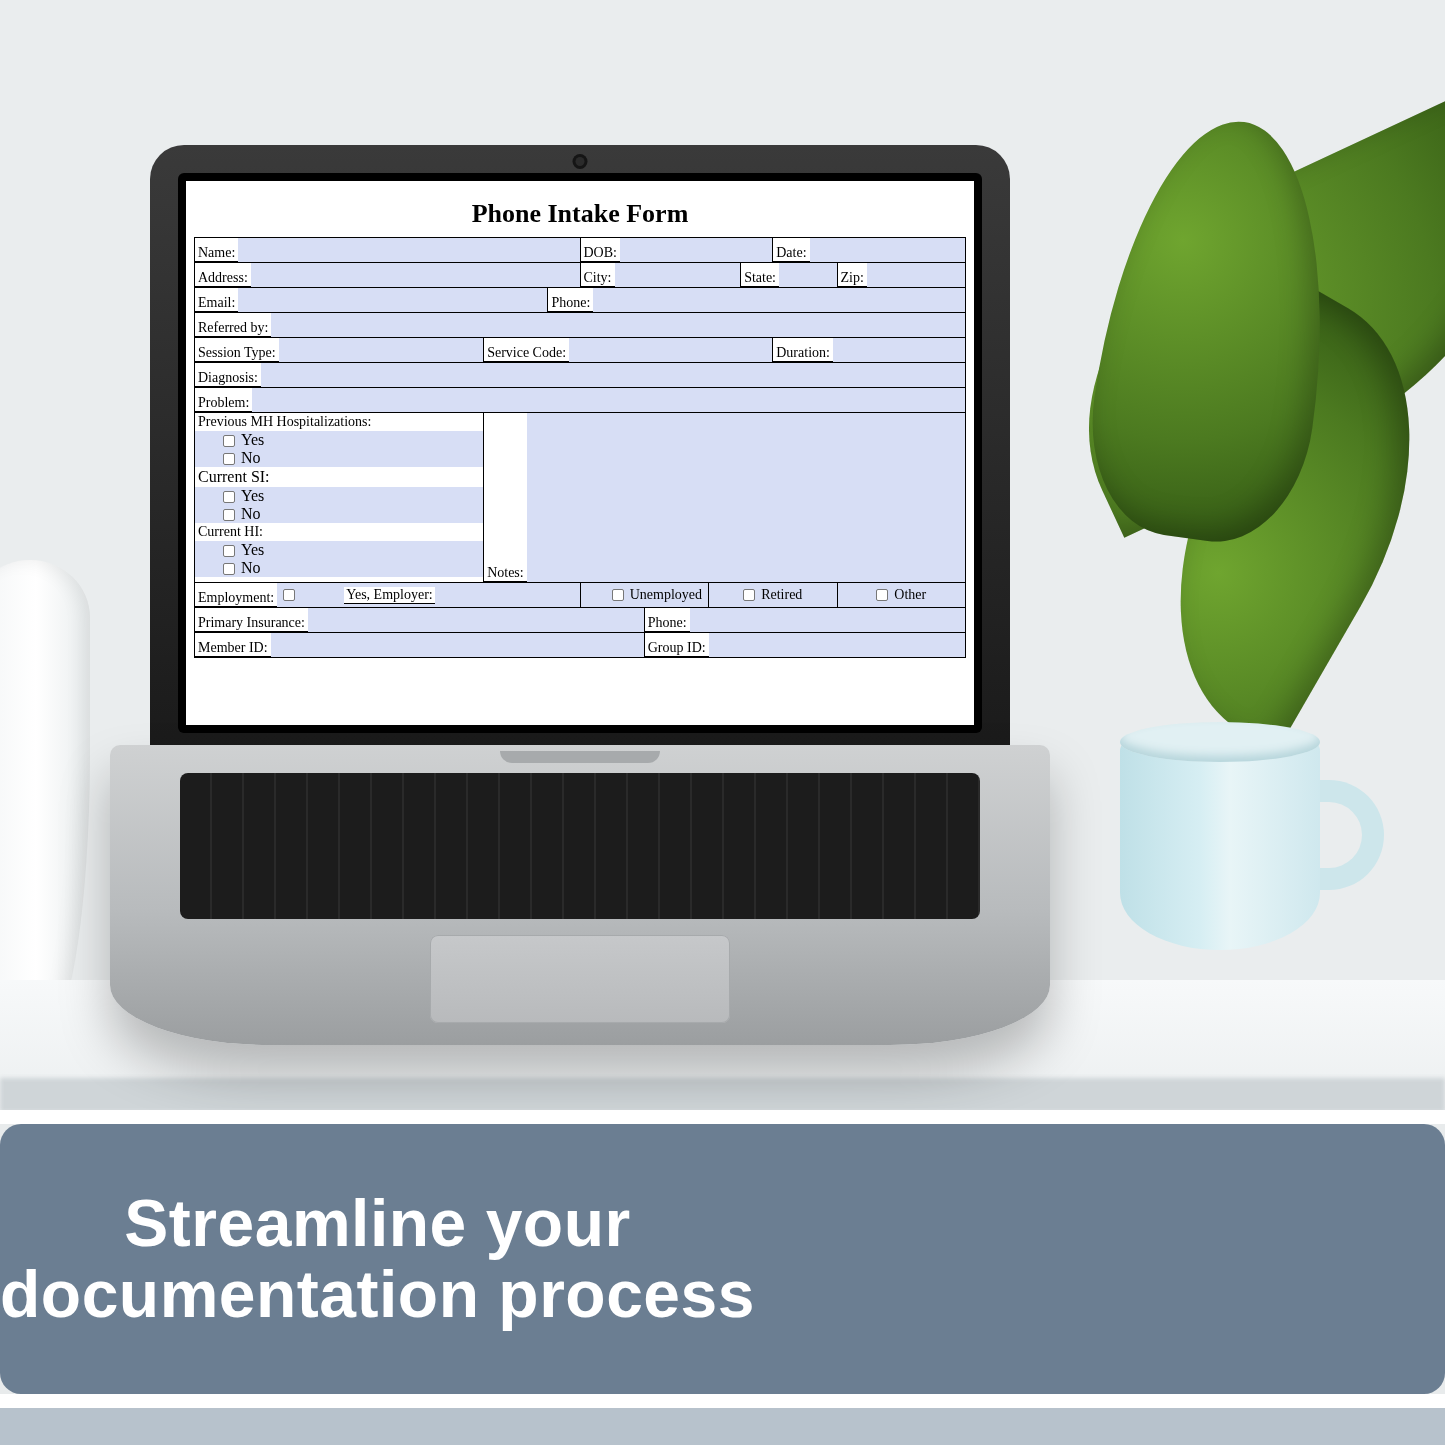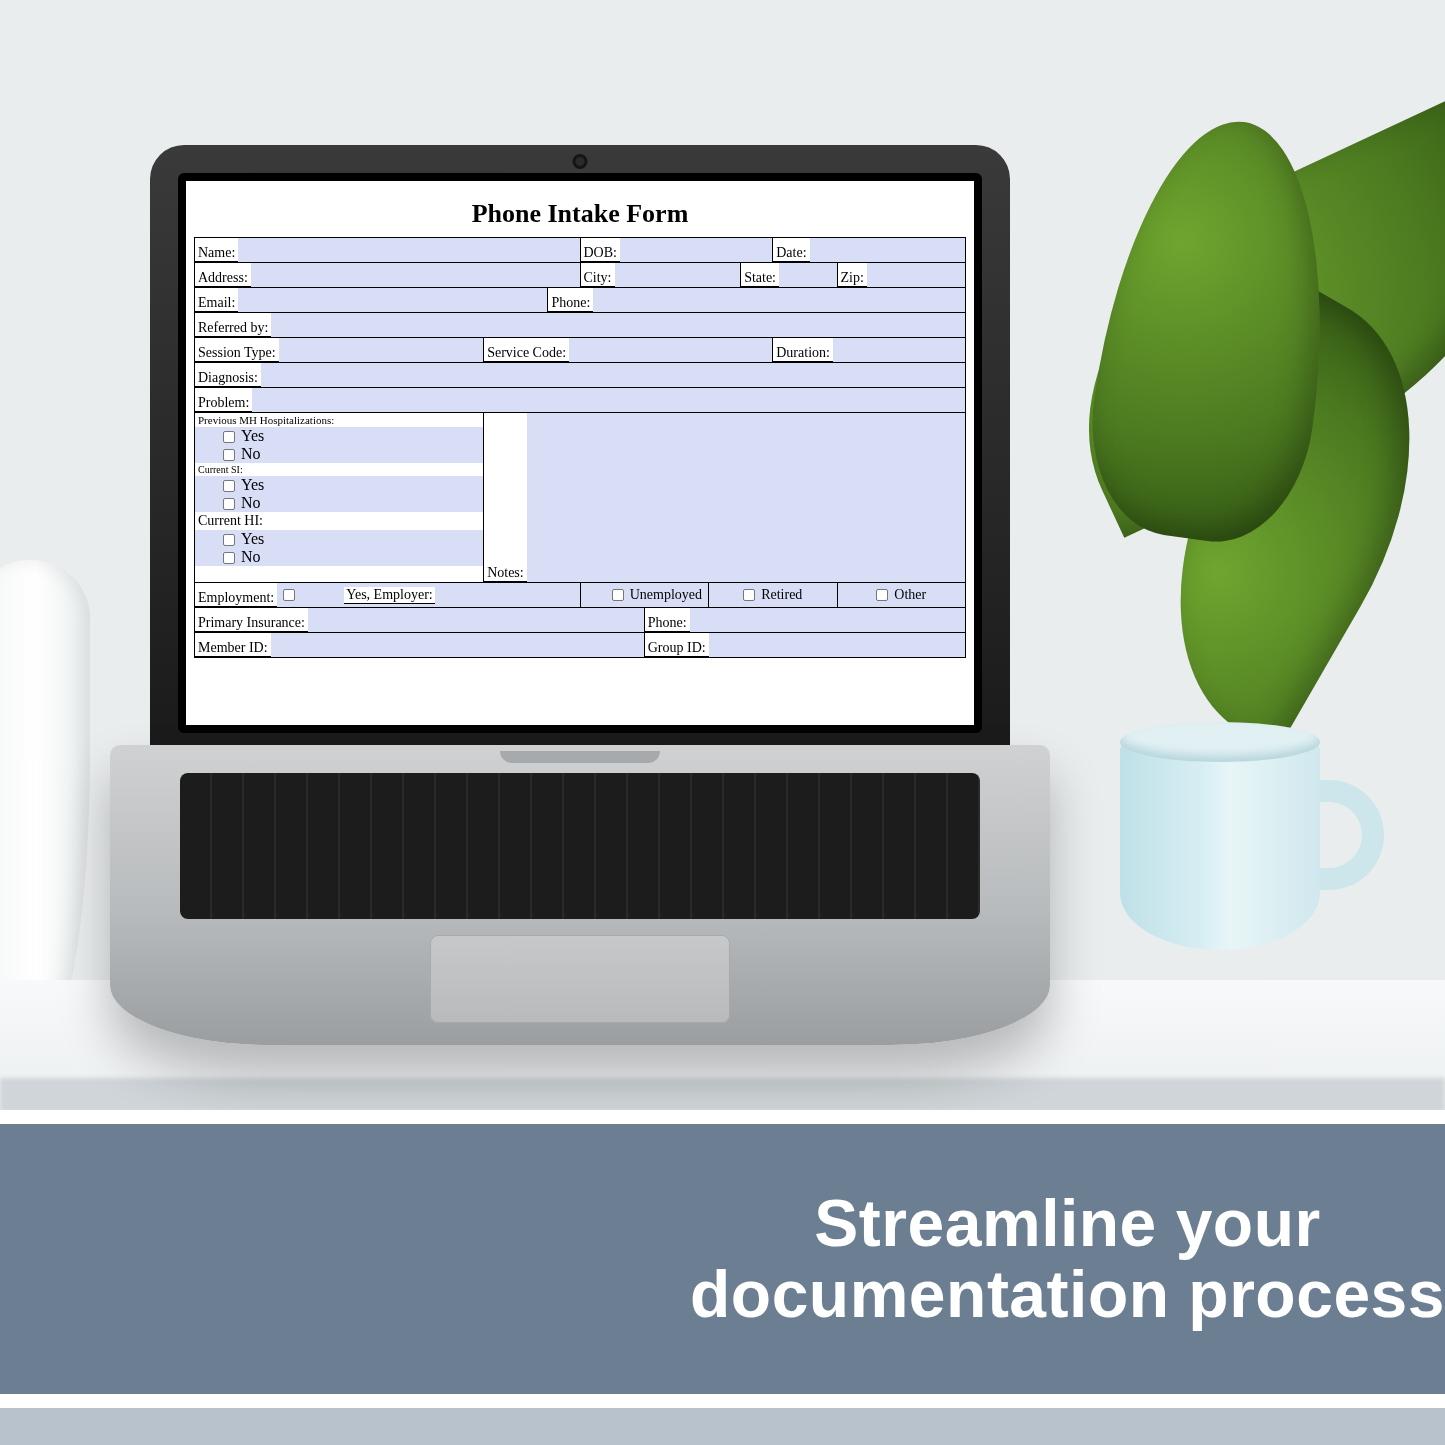--- a/index.html
+++ b/index.html
@@ -78,21 +78,21 @@
            border-radius:2px; margin-right:6px; vertical-align:middle; background:#fff; }
   .emp-row td { height:28px; }
   .emp-opt { display:inline-flex; align-items:center; font-size:14px; padding:0 6px; }
   .notes-cell { height:170px !important; }
   .prev-cell  { height:170px !important; background:#fff; }
   .prev-cell .mini { background:#d7def5; display:block; padding-left:28px; }
 
   
   .divider-1 { position:absolute; left:0; top:1110px; width:100%; height:14px; background:#fff; }
   .banner    { position:absolute; left:0; top:1124px; width:100%; height:270px;
-               background:#6b7e92; display:flex; align-items:center; justify-content:flex-end; }
+               background:#6b7e92; display:flex; align-items:center; justify-content:flex-start;border-radius:21px; }
   .banner h1 { color:#fff; font-family:Arial,Helvetica,sans-serif; font-weight:700;
                font-size:66px; line-height:1.08; text-align:center; letter-spacing:.5px; }
   .divider-2 { position:absolute; left:0; top:1394px; width:100%; height:14px; background:#fff; }
   .footer-pad{ position:absolute; left:0; top:1408px; width:100%; height:37px; background:#b7c2cc; }
 </style>
 </head>
 <body>
 
 <div class="wall"></div>
 <div class="leaf a"></div>
@@ -229,24 +229,24 @@
                   <td colspan="24">
                     <div class="cell">
                       <span class="lbl">Problem:</span>
                       <span class="fill"></span>
                     </div>
                   </td>
                 </tr>
 
             <tr>
               <td colspan="9" class="prev-cell">
-                <div style="font-size:11px;padding:1px 3px;">Previous MH Hospitalizations:</div>
+                <div style="font-size:14px;padding:1px 3px;">Previous MH Hospitalizations:</div>
                 <span class="mini"><span class="chk"></span><span>Yes</span></span>
                 <span class="mini"><span class="chk"></span><span>No</span></span>
-                <div style="font-size:10px;padding:1px 3px;">Current SI:</div>
+                <div style="font-size:16px;padding:1px 3px;">Current SI:</div>
                 <span class="mini"><span class="chk"></span><span>Yes</span></span>
                 <span class="mini"><span class="chk"></span><span>No</span></span>
                 <div style="font-size:14px;padding:1px 3px;">Current HI:</div>
                 <span class="mini"><span class="chk"></span><span>Yes</span></span>
                 <span class="mini"><span class="chk"></span><span>No</span></span>
               </td>
               <td colspan="15" class="notes-cell">
                     <div class="cell" style="height:100%">
                       <span class="lbl">Notes:</span>
                       <span class="fill" style="height:100%"></span>

